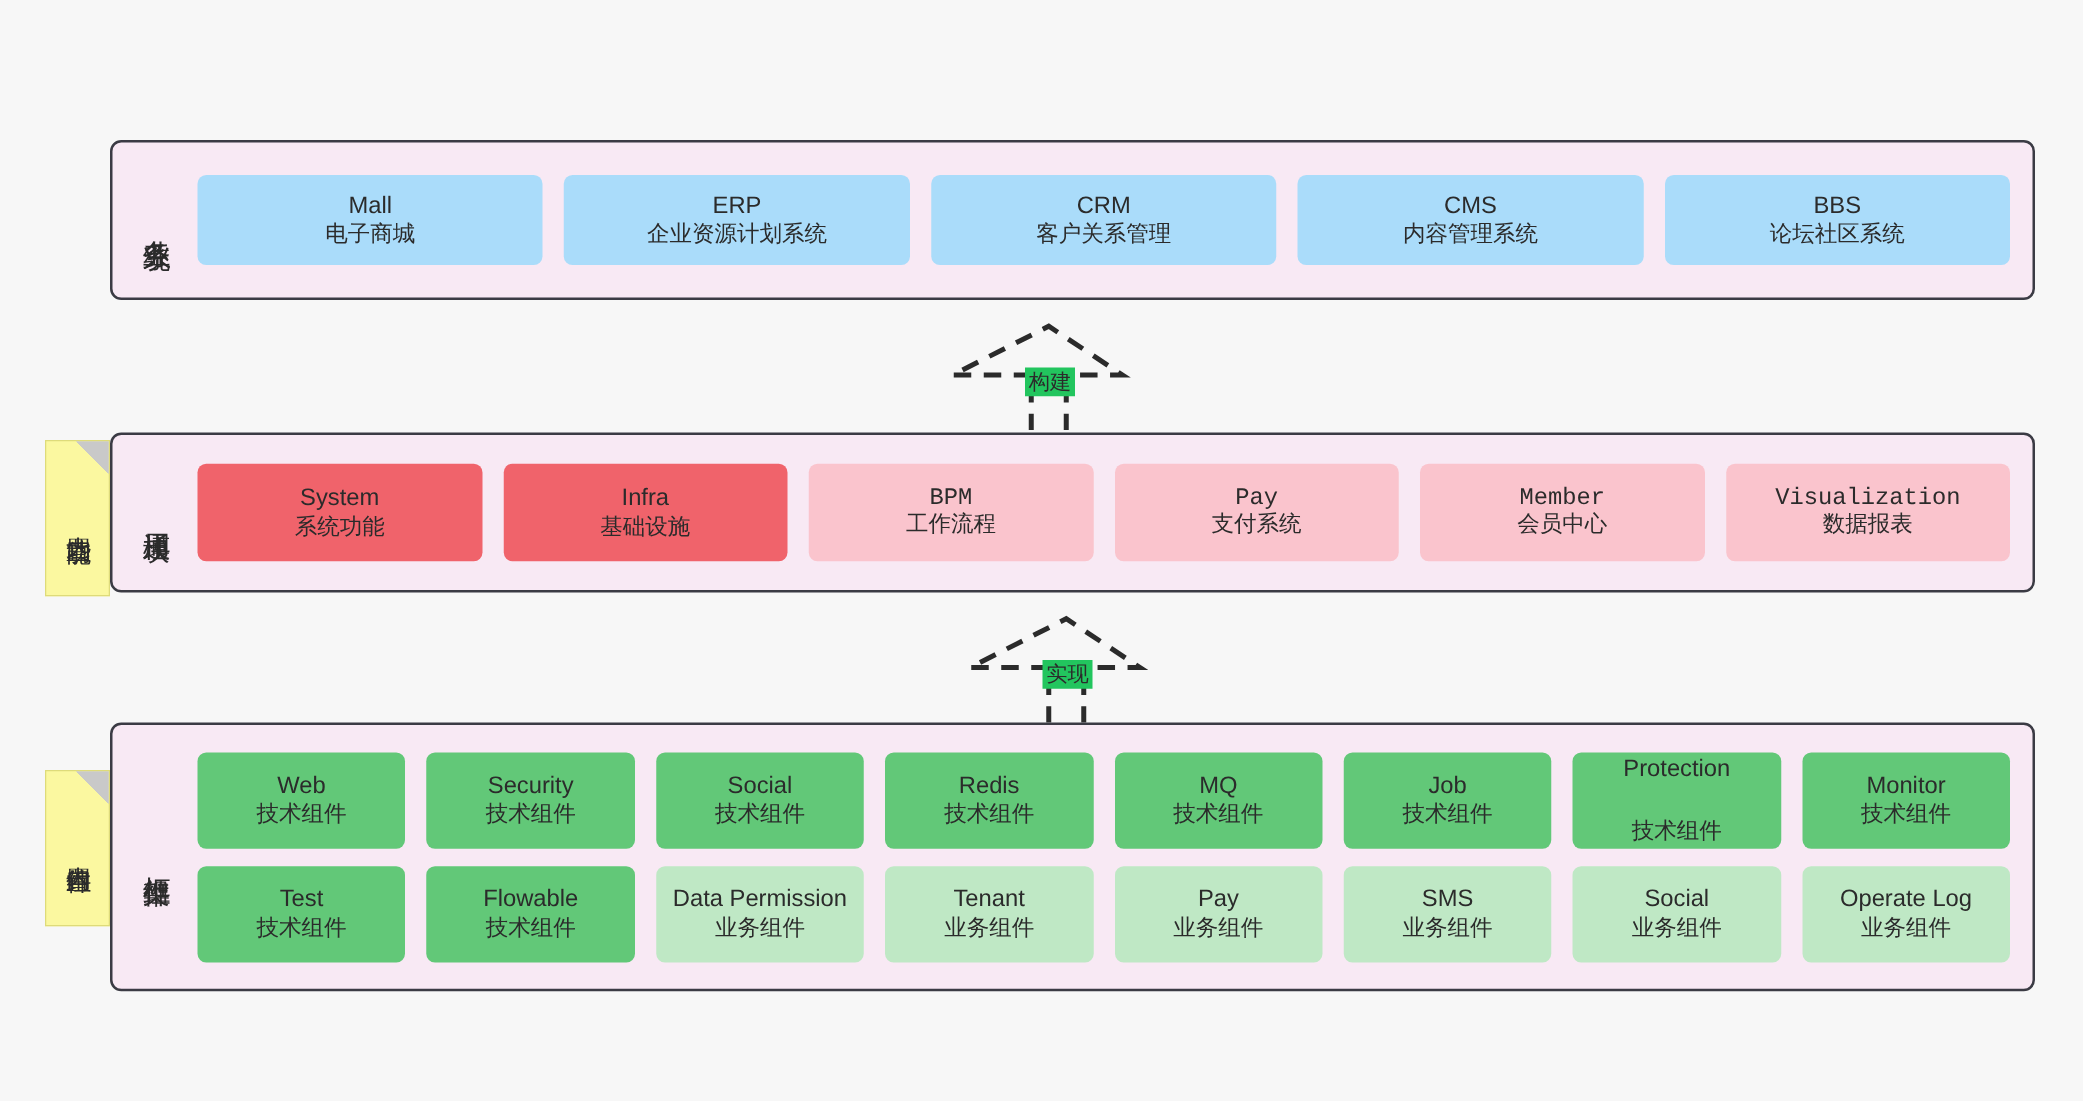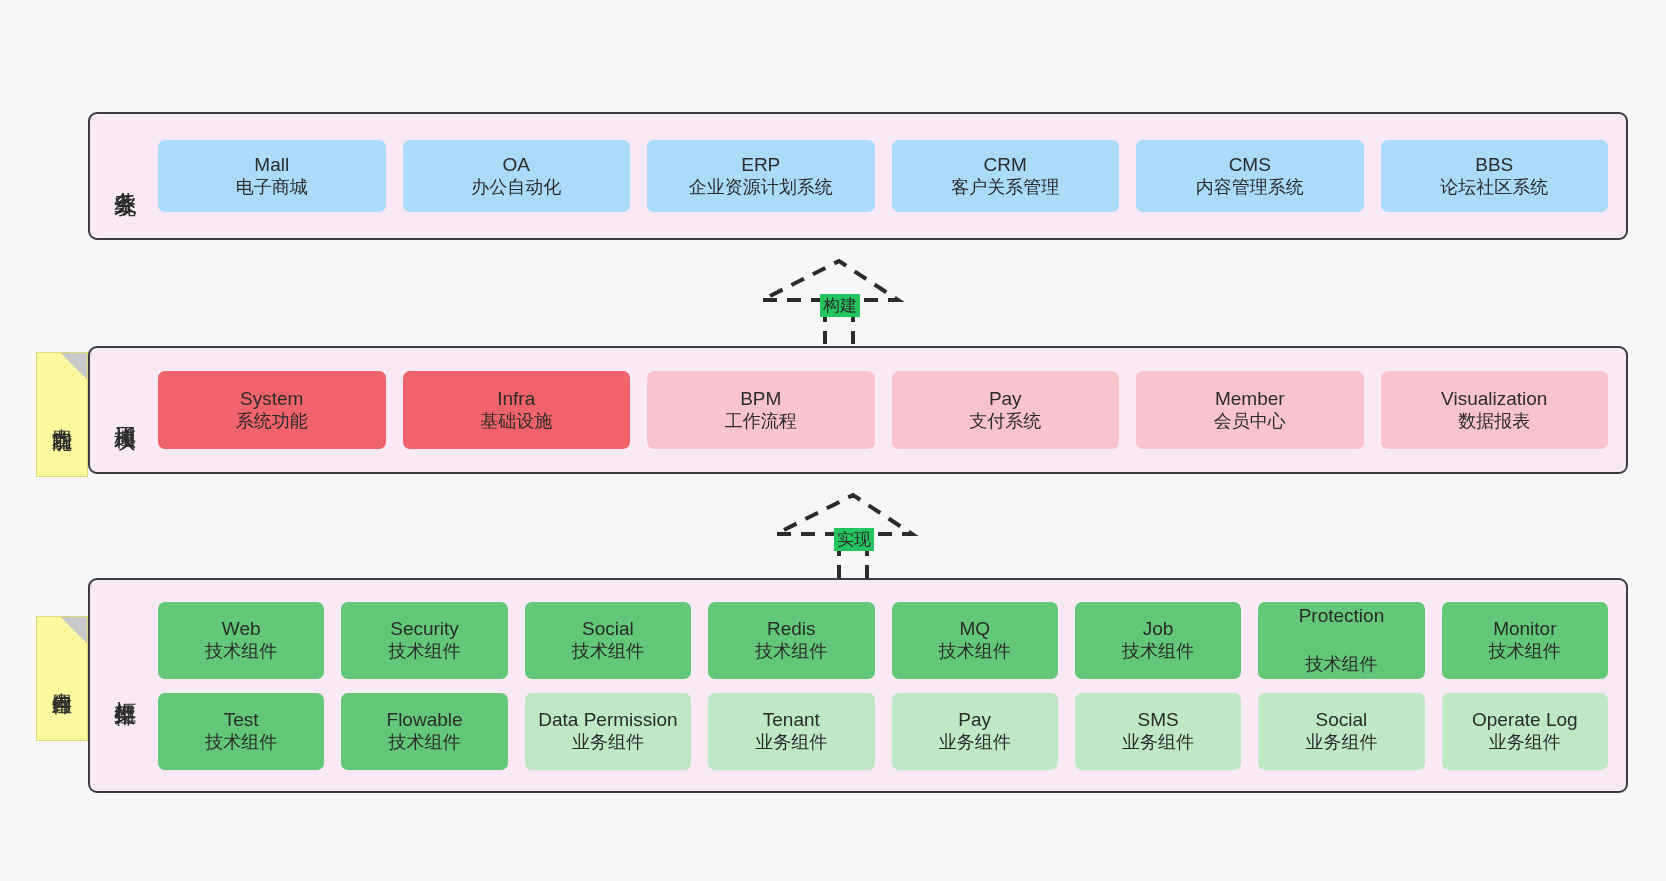--- a/index.html
+++ b/index.html
@@ -64,21 +64,21 @@
     line-height:1.22;
   }
   .card .t1{font-size:19px;}
   .card .t2{font-size:18px;}
   .card .t1,.card .t2{display:block;white-space:nowrap;}
   .card.wrap .t1{white-space:normal;}
 
   
   .c-blue      {background:#aadcfa;}
   .c-red       {background:#f0636b;}
-  .c-pink      {background:#fac4cd;}
+  .c-pink      {background:#fac4cd;font-family:Liberation Mono, monospace;}
   .c-green     {background:#62c878;}
   .c-mint      {background:#bfe8c5;}
 
   
   .note{
     position:absolute;
     background:#fbf8a0;
     border:1px solid #dedb7a;
     box-sizing:border-box;
     display:flex;
@@ -118,24 +118,20 @@
 
   <div class="layer" style="left:88px;top:112px;width:1540px;height:128px;">
     <div class="layer-title">业务系统</div>
     <div class="cards">
       <div class="card-row">
         <div class="card c-blue" style="height:72px;">
           <span class="t1">Mall</span>
           <span class="t2">电子商城</span>
         </div>
         <div class="card c-blue" style="height:72px;">
-          <span class="t1">OA</span>
-          <span class="t2">办公自动化</span>
-        </div>
-        <div class="card c-blue" style="height:72px;">
           <span class="t1">ERP</span>
           <span class="t2">企业资源计划系统</span>
         </div>
         <div class="card c-blue" style="height:72px;">
           <span class="t1">CRM</span>
           <span class="t2">客户关系管理</span>
         </div>
         <div class="card c-blue" style="height:72px;">
           <span class="t1">CMS</span>
           <span class="t2">内容管理系统</span>

